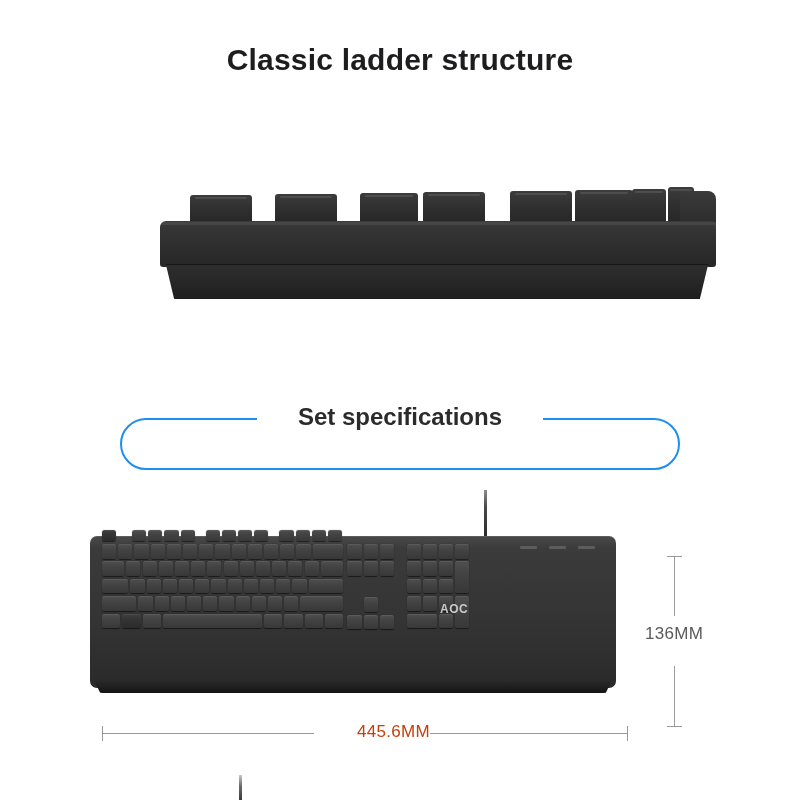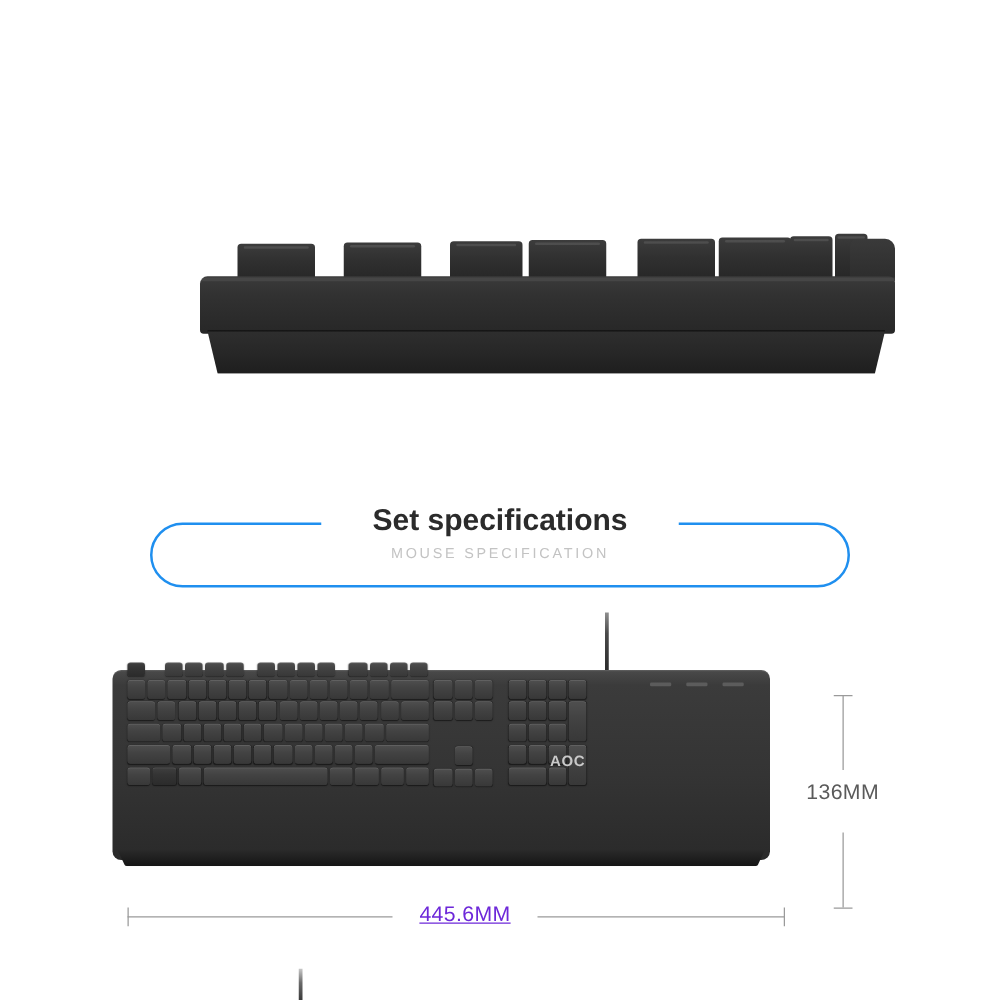--- a/index.html
+++ b/index.html
@@ -316,41 +316,41 @@
     height: 15px;
     background: #9a9a9a;
   }
   .dim-h .cap.l { left: 2px; }
   .dim-h .cap.r { left: 527px; }
   .dim-h .label {
     position: absolute;
     left: 214px;
     top: 4px;
     width: 116px;
-    text-align: center;
+    text-align: right;
     font-size: 17px;
-    color: #6d28d9;
+    color: #c2410c;
     letter-spacing: 0.3px;
-    text-decoration: underline;
   }
 
   
   .teaser-cable {
     position: absolute;
     left: 239px;
     top: 775px;
     width: 3px;
     height: 25px;
     background: linear-gradient(180deg, #c8c8c8 0%, #6a6a6a 45%, #3a3a3a 100%);
   }
 </style>
 </head>
 <body>
 
 <div class="hero">
+  <h1 class="hero-title">Classic ladder structure</h1>
 </div>
 
 <div class="side-shot">
   <div class="side-cable"></div>
   <div class="side-keys" id="sideKeys">
       <div class="kc" style="left: 10px; width: 62px; height: 30px;"></div>
       <div class="kc" style="left: 95px; width: 62px; height: 31px;"></div>
       <div class="kc" style="left: 180px; width: 58px; height: 32px;"></div>
       <div class="kc" style="left: 243px; width: 62px; height: 33px;"></div>
       <div class="kc" style="left: 330px; width: 62px; height: 34px;"></div>
@@ -362,21 +362,20 @@
   <div class="side-body"></div>
   <div class="side-hilite"></div>
   <div class="side-base"></div>
 </div>
 
 <div class="spec-banner">
   <div class="spec-frame"></div>
   <div class="spec-gap"></div>
   <div class="spec-text">
     <h2 class="spec-title">Set specifications</h2>
-    <p class="spec-sub">MOUSE SPECIFICATION</p>
   </div>
 </div>
 
 <div class="kb-stage">
   <div class="kb-cable"></div>
   <div class="kb-body"></div>
   <div class="kb-keys" id="kbKeys">
       <div class="key dark" style="left: 14px; top: 40px; width: 14.2px; height: 10.5px;"></div>
       <div class="key" style="left: 43.97px; top: 40px; width: 14.2px; height: 10.5px;"></div>
       <div class="key" style="left: 60.17px; top: 40px; width: 14.2px; height: 10.5px;"></div>

